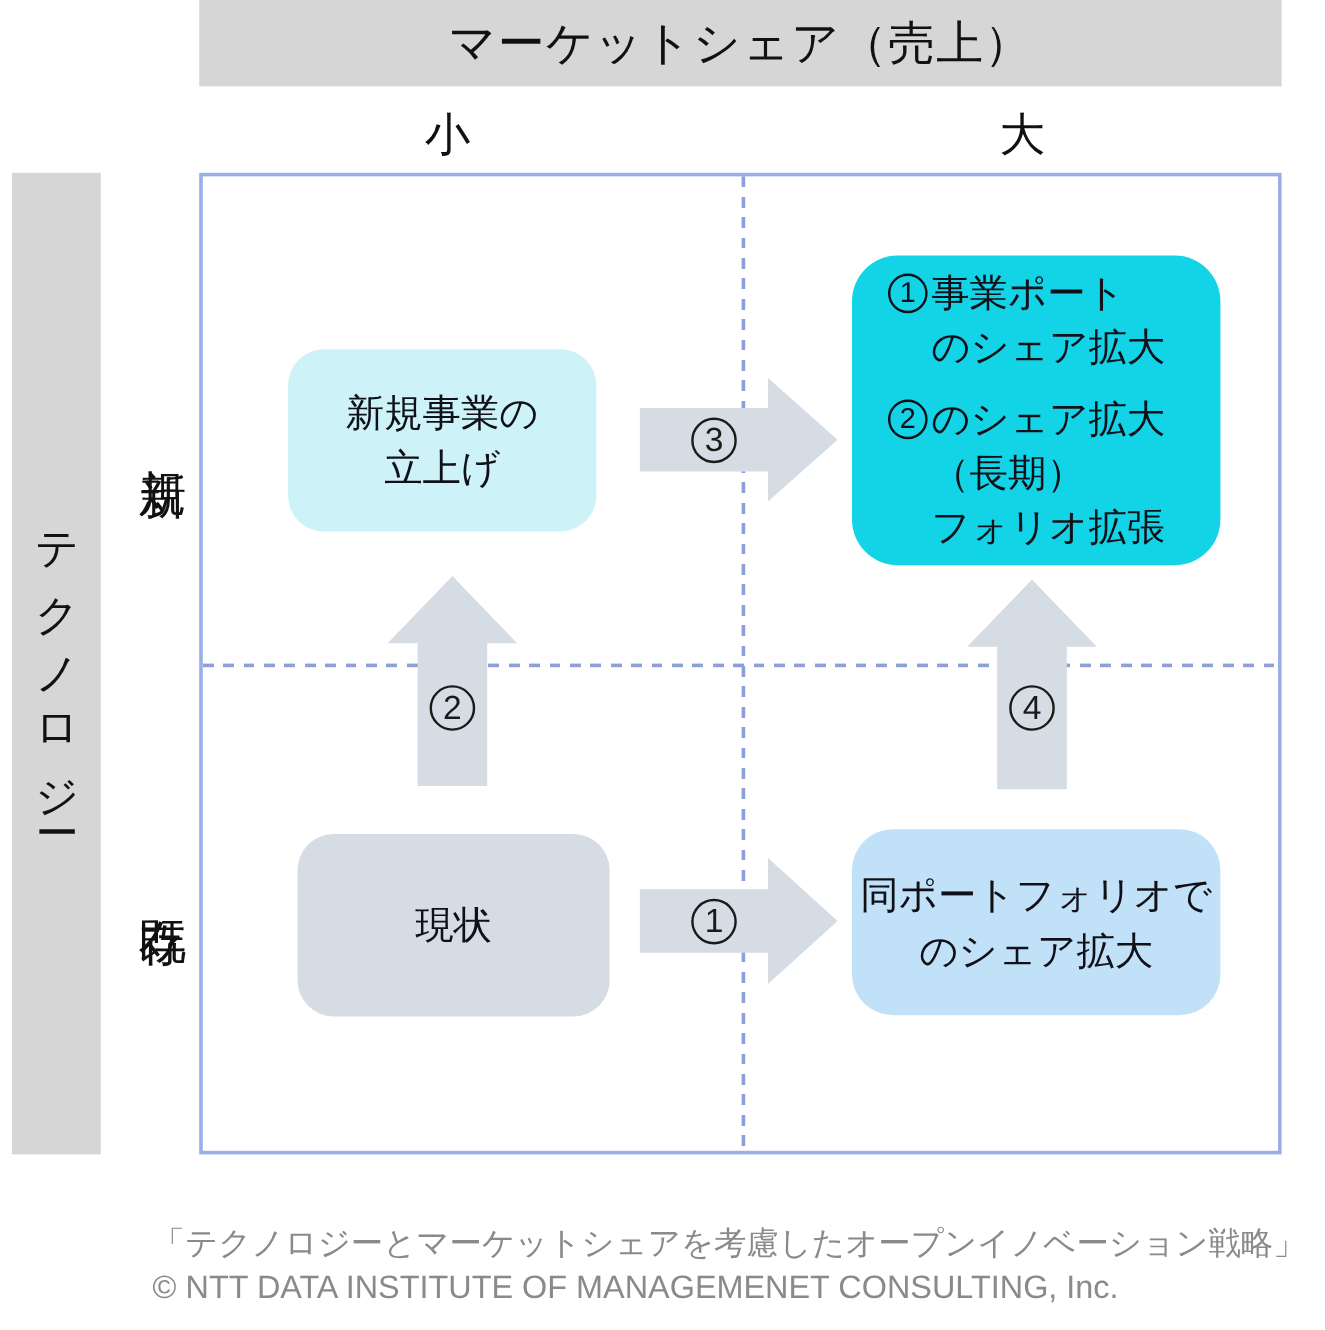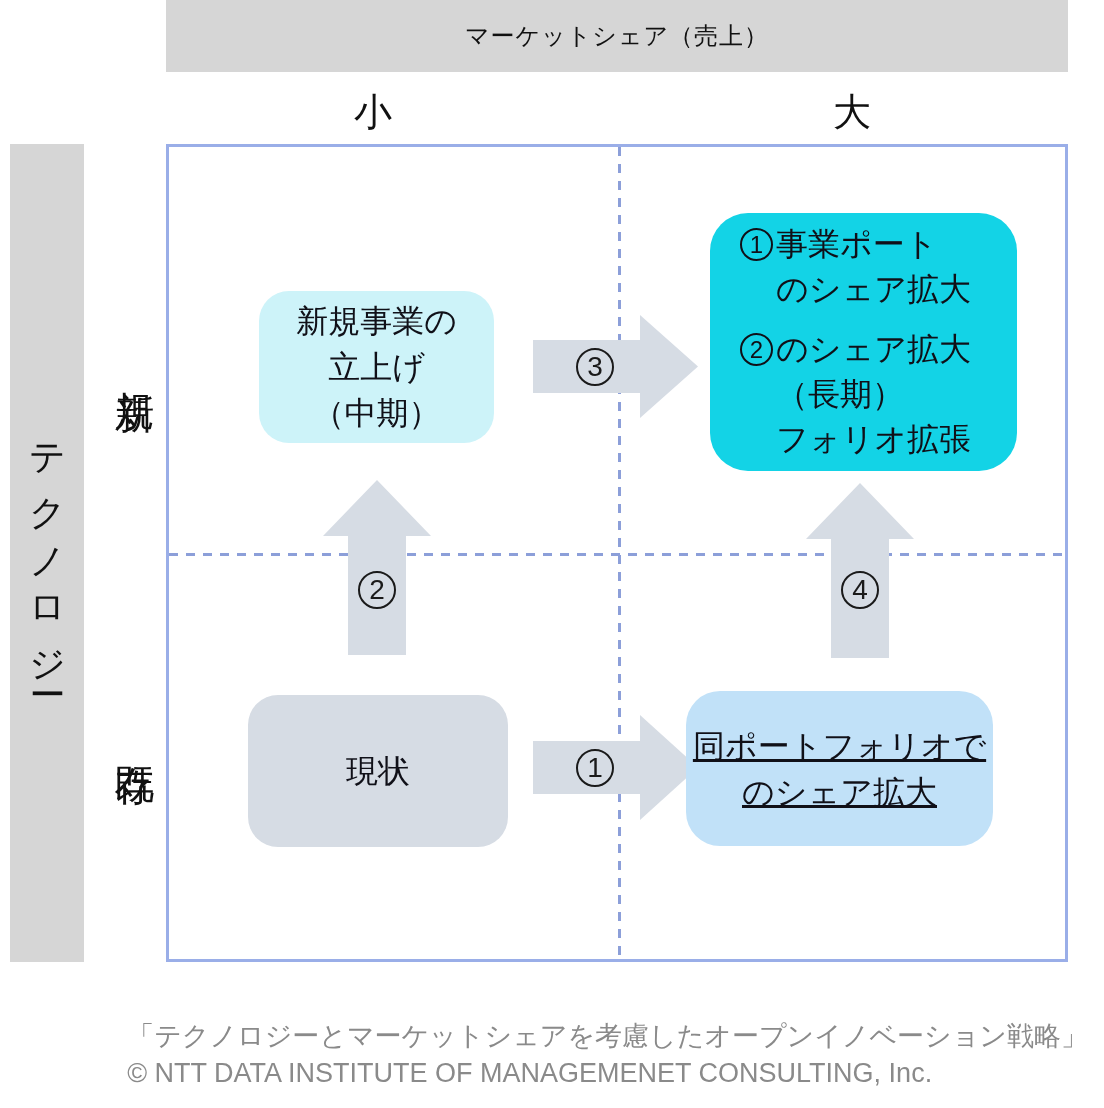--- a/index.html
+++ b/index.html
@@ -6,21 +6,21 @@
   html, body { background: #ffffff; }
   body { font-family: "Liberation Sans", "DejaVu Sans", sans-serif; color: #111111; }
   #stage {
     position: relative; width: 1104px; height: 1108px;
     background: #ffffff; overflow: hidden;
   }
   
   .xaxis-bar {
     position: absolute; left: 166px; top: 0; width: 902px; height: 72px;
     background: #d6d6d6; display: flex; align-items: center; justify-content: center;
-    font-size: 24px; letter-spacing: 1px;
+    font-size: 39px; letter-spacing: 1px;
   }
   .yaxis-bar {
     position: absolute; left: 10px; top: 144px; width: 74px; height: 818px;
     background: #d6d6d6; display: flex; align-items: center; justify-content: center;
   }
   .yaxis-bar .vtext {
     writing-mode: vertical-rl; text-orientation: upright;
     font-size: 36px; letter-spacing: 10px;
   }
   .col-label {
@@ -51,23 +51,23 @@
   .dash-h {
     position: absolute; top: 406px; left: 0; width: 100%; height: 3px; z-index: 1;
     background: repeating-linear-gradient(to right, #8c9fd9 0 9px, transparent 9px 17px);
   }
   
   .qbox {
     position: absolute; z-index: 3; border-radius: 30px;
     display: flex; flex-direction: column; align-items: center; justify-content: center;
     font-size: 32px; line-height: 46px; text-align: center; color: #101018;
   }
-  #box-tl { left: 90px;  top: 144px; width: 235px; height: 152px; background: #cdf3f9; }
+  #box-tl { left: 71px;  top: 144px; width: 257px; height: 152px; background: #cdf3f9; }
   #box-bl { left: 79px;  top: 548px; width: 260px; height: 152px; background: #d6dce4; }
-  #box-br { left: 517px; top: 544px; width: 307px; height: 155px; background: #c1e1f8; border-radius: 34px; text-decoration: underline; }
+  #box-br { left: 541px; top: 544px; width: 307px; height: 155px; background: #c1e1f8; border-radius: 34px; }
   #box-tr {
     left: 541px; top: 66px; width: 307px; height: 258px; background: #13d3e6;
     border-radius: 38px; align-items: flex-start; justify-content: center;
     text-align: left; padding-left: 30px; line-height: 45px;
   }
   #box-tr .tr-item + .tr-item { margin-top: 15px; }
   #box-tr .tr-head { display: flex; align-items: center; }
   #box-tr .tr-cont { padding-left: 36px; }
   
   .cnum {
@@ -136,21 +136,20 @@
     </svg>
 
     <div class="badge" id="badge-1">1</div>
     <div class="badge" id="badge-2">2</div>
     <div class="badge" id="badge-3">3</div>
     <div class="badge" id="badge-4">4</div>
 
     <div class="qbox" id="box-tl">
       <div>新規事業の</div>
       <div>立上げ</div>
-      <div>（中期）</div>
     </div>
 
     <div class="qbox" id="box-tr">
       <div class="tr-item">
         <div class="tr-head">
           <span class="cnum">1</span>
           <span>事業ポート</span>
         </div>
         <div class="tr-cont">のシェア拡大</div>
       </div>

